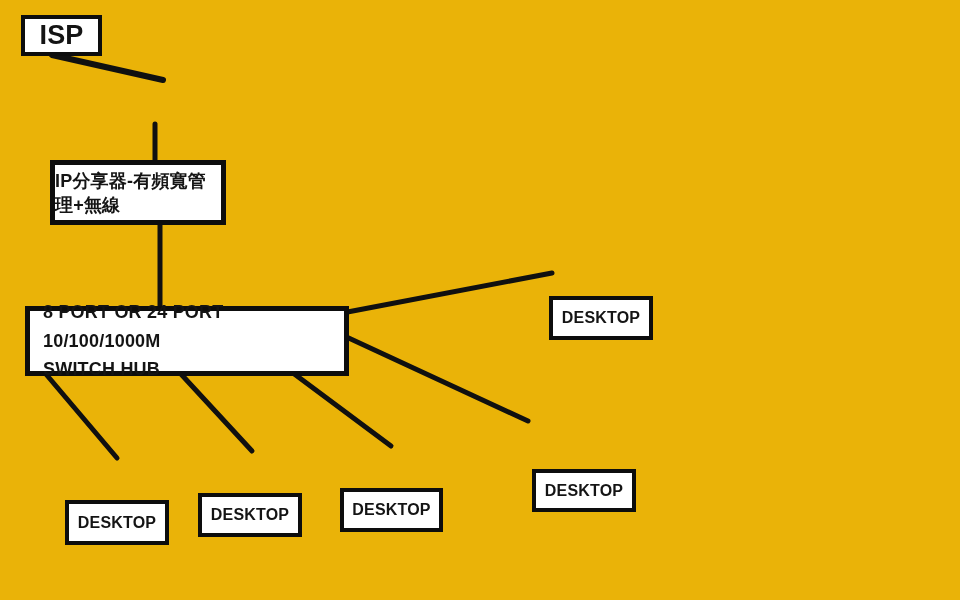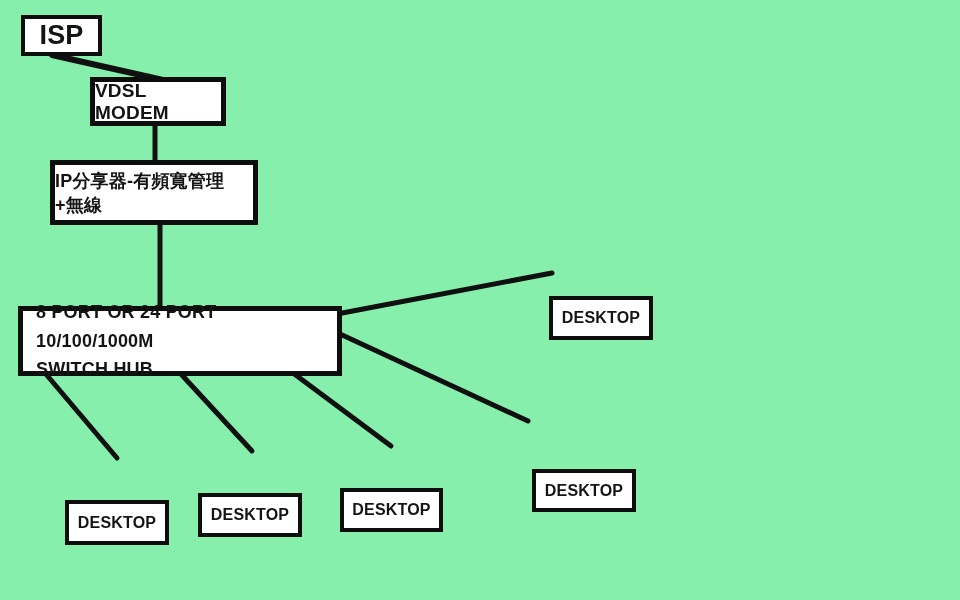--- a/index.html
+++ b/index.html
@@ -4,21 +4,21 @@
 <style>
   html, body {
     margin: 0;
     padding: 0;
     background: #ffffff;
   }
   .canvas {
     position: relative;
     width: 960px;
     height: 600px;
-    background: #86efac;
+    background: #eab308;
     overflow: hidden;
     font-family: "Liberation Sans", "DejaVu Sans", sans-serif;
   }
   #edges {
     position: absolute;
     left: 0;
     top: 0;
     width: 960px;
     height: 600px;
     pointer-events: none;
@@ -38,25 +38,25 @@
   }
   #node-isp {
     left: 21px; top: 15px; width: 81px; height: 41px;
     font-size: 27px;
   }
   #node-vdsl {
     left: 90px; top: 77px; width: 136px; height: 49px;
     border-width: 5px; font-size: 19px;
   }
   #node-ip-router {
-    left: 50px; top: 160px; width: 208px; height: 65px;
+    left: 50px; top: 160px; width: 176px; height: 65px;
     border-width: 5px; font-size: 18px;
   }
   #node-switch-hub {
-    left: 18px; top: 306px; width: 324px; height: 70px;
+    left: 25px; top: 306px; width: 324px; height: 70px;
     border-width: 5px; font-size: 18px;
     justify-content: flex-start;
     text-align: left;
     padding-left: 13px;
     line-height: 1.6;
   }
   .desktop {
     width: 104px; height: 44px;
     font-size: 16px;
     margin-top: 44px;
@@ -78,21 +78,20 @@
       <line x1="160" y1="222" x2="160" y2="308" stroke="#101010" stroke-width="5" stroke-linecap="round"></line>
       <line x1="337" y1="314" x2="552" y2="273" stroke="#101010" stroke-width="5" stroke-linecap="round"></line>
       <line x1="340" y1="334" x2="528" y2="421" stroke="#101010" stroke-width="5" stroke-linecap="round"></line>
       <line x1="45" y1="373" x2="117" y2="458" stroke="#101010" stroke-width="5" stroke-linecap="round"></line>
       <line x1="180" y1="373" x2="252" y2="451" stroke="#101010" stroke-width="5" stroke-linecap="round"></line>
       <line x1="293" y1="373" x2="391" y2="446" stroke="#101010" stroke-width="5" stroke-linecap="round"></line>
     </svg>
 
   <div class="node" id="node-isp">ISP</div>
 
-  <div class="node" id="node-vdsl">VDSL MODEM</div>
 
   <div class="node" id="node-ip-router">IP分享器-有頻寬管理+無線</div>
 
   <div class="node" id="node-switch-hub">8 PORT OR 24 PORT 10/100/1000M
 SWITCH HUB</div>
 
   <div class="node desktop" id="node-desktop-top-right">DESKTOP</div>
 
   <div class="node desktop" id="node-desktop-bottom-right">DESKTOP</div>
 

